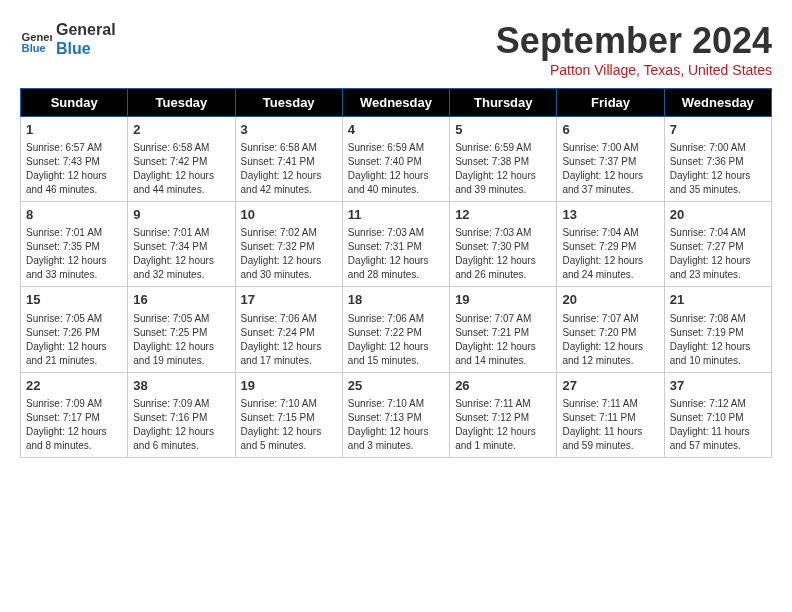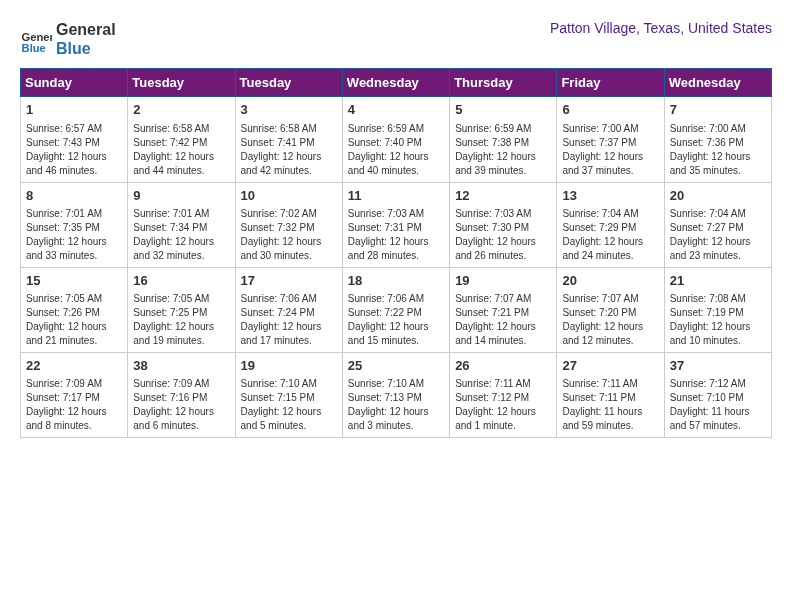--- a/index.html
+++ b/index.html
@@ -28,32 +28,32 @@
     .title-block {
       text-align: right;
     }
     .month-title {
       font-size: 36px;
       font-weight: bold;
       color: #333;
     }
     .location {
       font-size: 14px;
-      color: #4c1d95;
+      color: #b91c1c;
     }
     .calendar {
       width: 100%;
       border-collapse: collapse;
       font-size: 10.5px;
     }
     .calendar th {
-      background-color: #701a75;
+      background-color: #000000;
       color: #fff;
       padding: 6px 4px;
-      text-align: left;
+      text-align: center;
       font-size: 13px;
       font-weight: bold;
       border: 1px solid #1a5a9a;
     }
     .calendar td {
       border: 1px solid #ccc;
       vertical-align: top;
       padding: 4px 5px;
       width: calc(100% / 7);
       height: 85px;
@@ -81,20 +81,21 @@
       <text x="2" y="22" font-size="14" font-weight="bold" fill="#333" font-family="Arial">General</text>
       <text x="2" y="36" font-size="14" font-weight="bold" fill="#2272b8" font-family="Arial">Blue</text>
       <polygon points="70,10 85,10 78,22" fill="#2272b8" transform="translate(-30,0)"></polygon>
     </svg>
     <div style="display:flex;flex-direction:column;line-height:1.2;">
       <span style="font-size:16px;font-weight:bold;color:#333;">General</span>
       <span style="font-size:16px;font-weight:bold;color:#2272b8;">Blue</span>
     </div>
   </div>
   <div class="title-block">
+    <div class="month-title">September 2024</div>
     <div class="location">Patton Village, Texas, United States</div>
   </div>
 </div>
 
 <table class="calendar">
   <thead>
     <tr>
       <th>Sunday</th>
       <th>Tuesday</th>
       <th>Tuesday</th>

